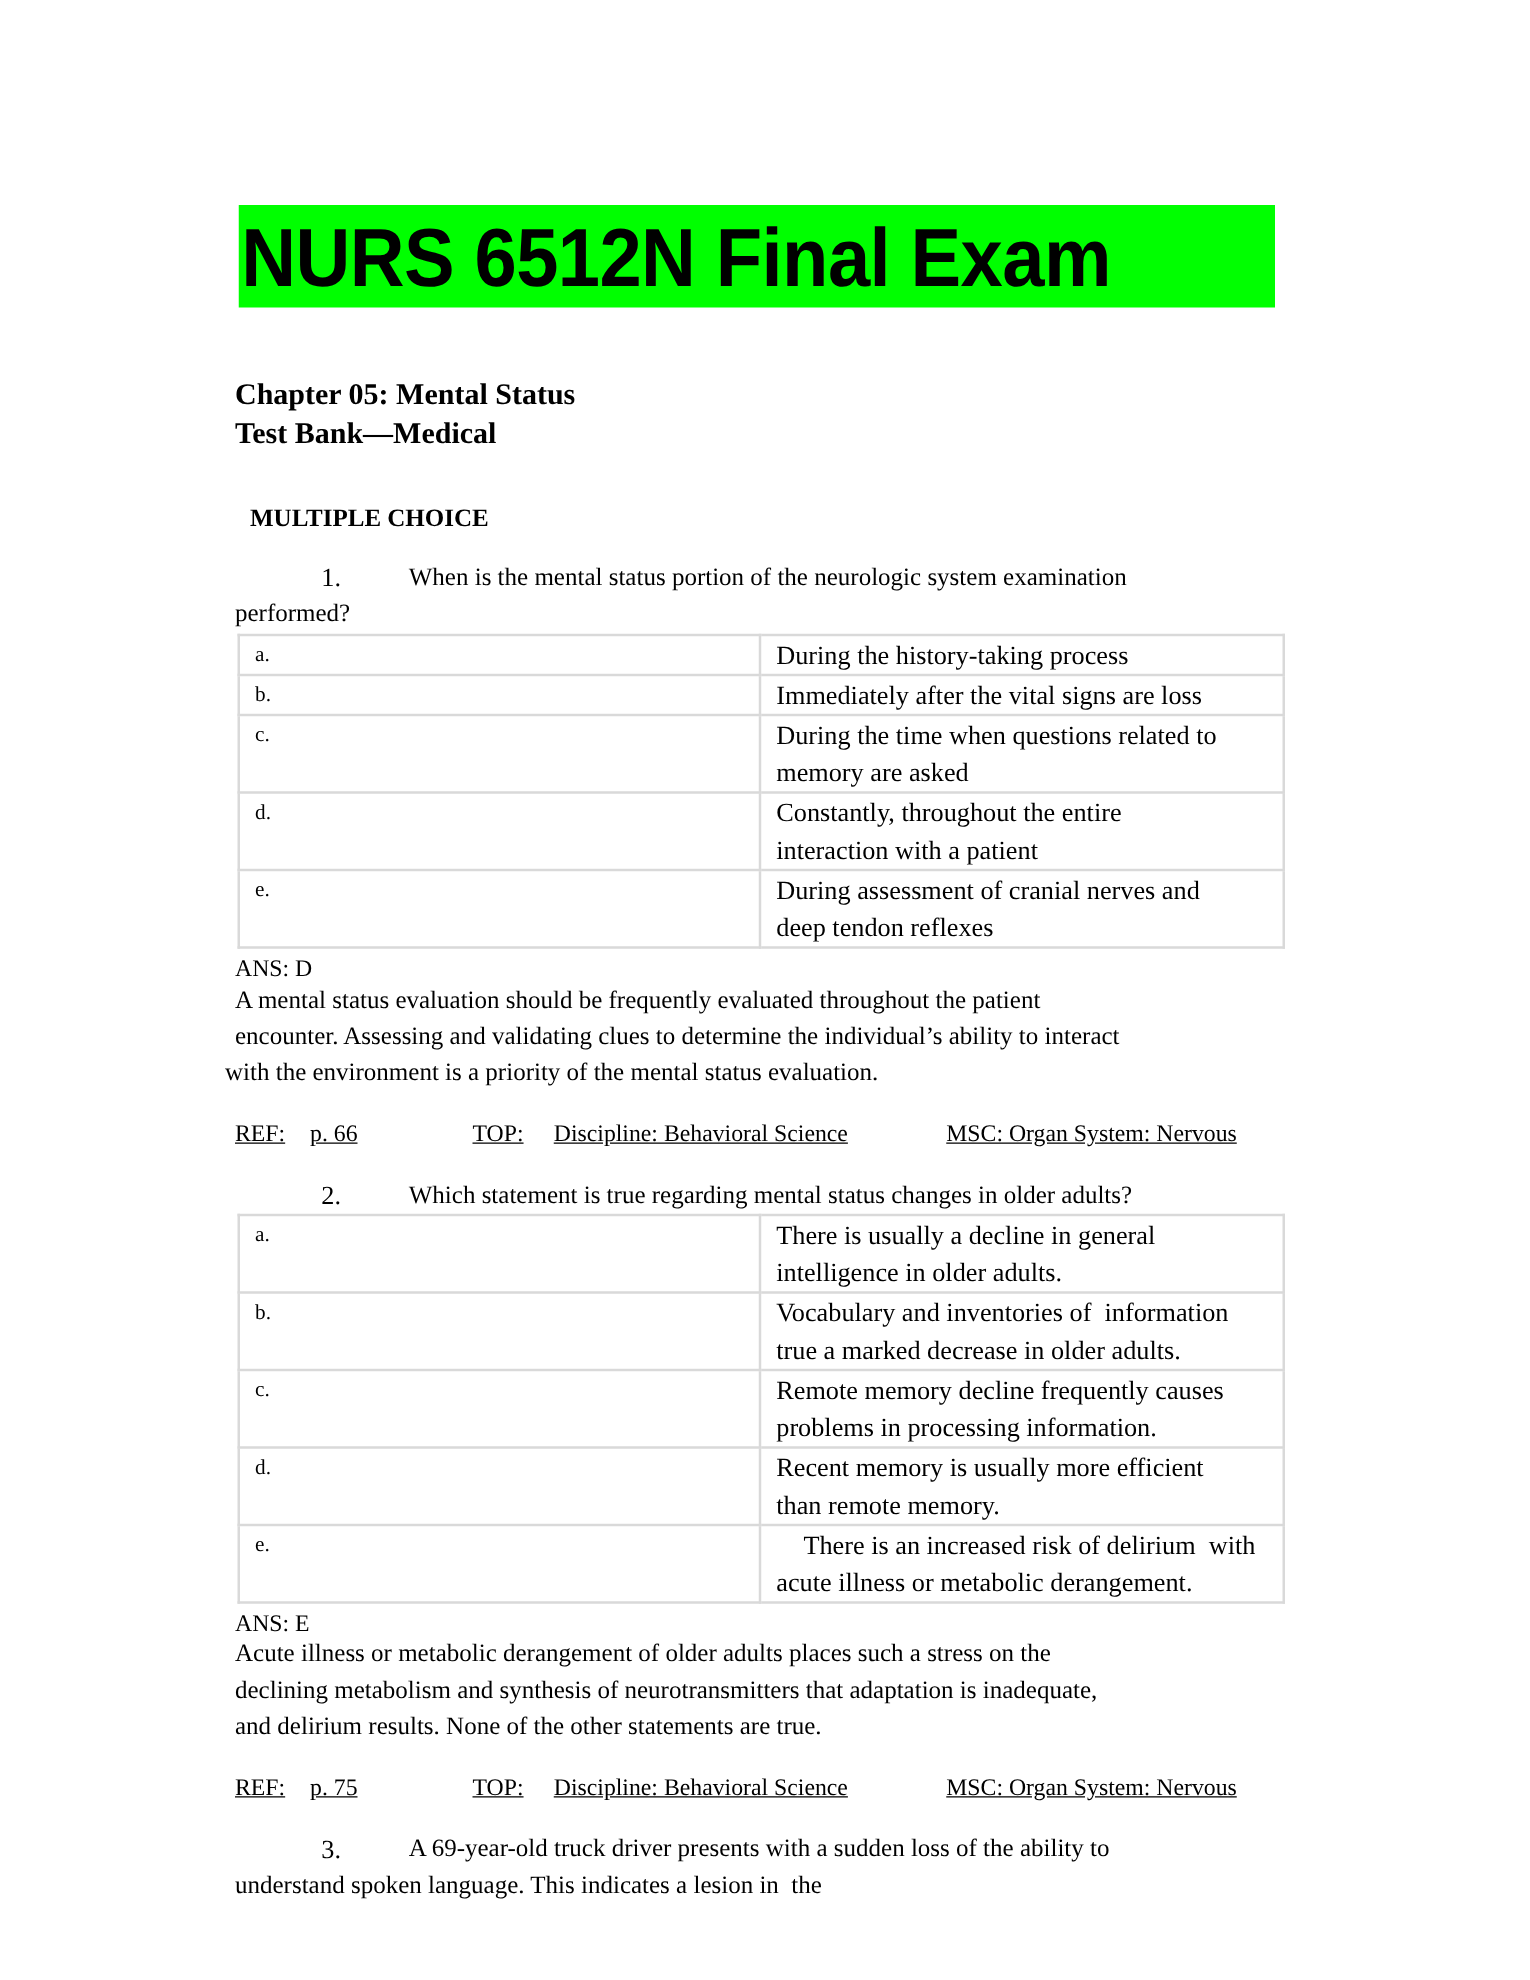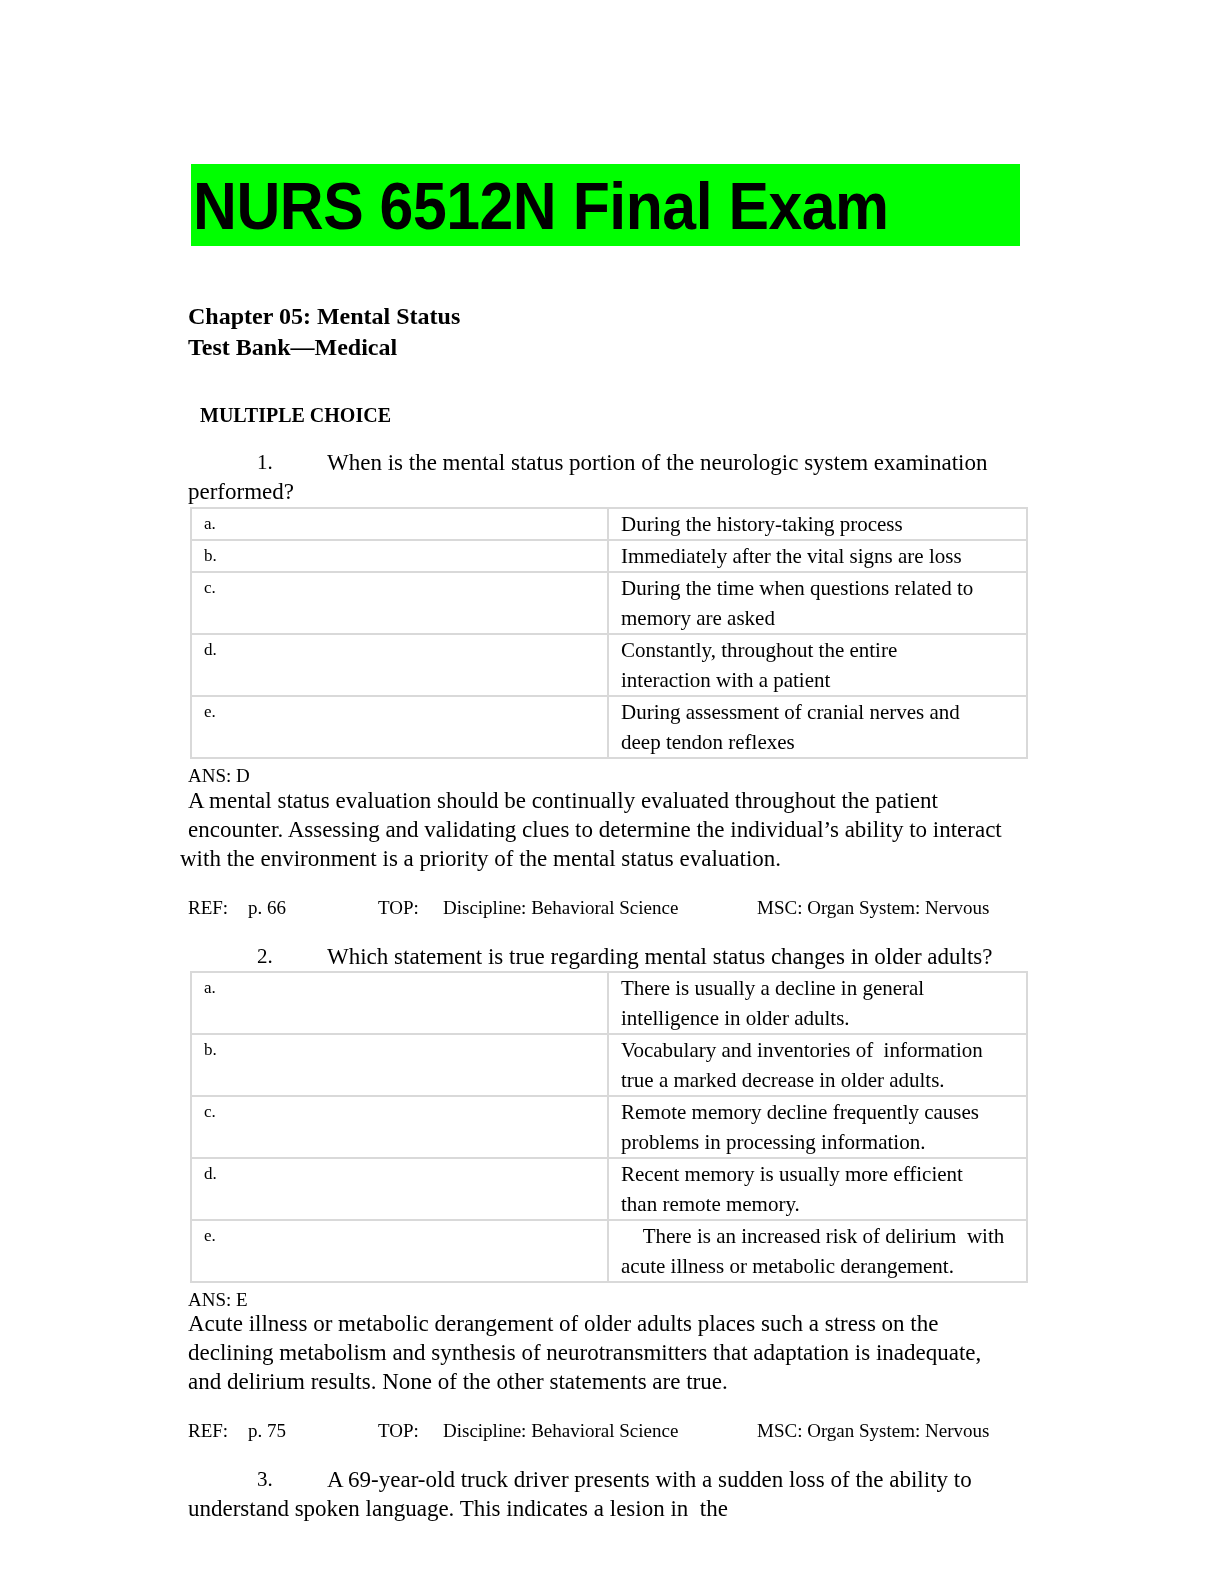--- a/index.html
+++ b/index.html
@@ -5,27 +5,27 @@
   html, body { margin: 0; padding: 0; background: #ffffff; }
   body { width: 1224px; height: 1584px; position: relative; overflow: hidden;
          font-family: "Liberation Serif", serif; color: #000; }
   .abs { position: absolute; }
   .title-band { left: 191px; top: 164px; width: 829px; height: 82px; background: #00ff00; }
   .title-text { left: 193px; top: 166px; font-family: "Liberation Sans", sans-serif; font-weight: bold;
                 font-size: 66px; line-height: 80px; letter-spacing: -0.5px; white-space: nowrap;
                 transform: scaleX(0.92); transform-origin: left top; }
   .h-chapter { left: 188px; font-weight: bold; font-size: 24px; line-height: 30px; white-space: nowrap; }
   .h-section { left: 200px; top: 402px; font-weight: bold; font-size: 20px; line-height: 26px; }
-  .txt { font-size: 23px; line-height: 29.5px; white-space: nowrap; }
+  .txt { font-size: 20px; line-height: 29.5px; white-space: nowrap; }
   .qnum { font-size: 21px; }
   table.opts { position: absolute; left: 190px; width: 838px; border-collapse: collapse; }
   table.opts td { border: 2px solid #d9d9d9; vertical-align: top; padding: 0; }
   td.letter { width: 417px; font-size: 17px; padding: 5px 0 0 12px !important; box-sizing: border-box; }
   td.answer { font-size: 21px; line-height: 30px; padding: 0 0 0 12px !important; margin-top: 24px; }
-  .meta { font-size: 19px; white-space: nowrap; }
+  .meta { font-size: 19px; white-space: nowrap; text-decoration: underline; }
 </style>
 </head>
 <body>
 
 <div class="abs title-band"></div>
 <div class="abs title-text">NURS 6512N Final Exam</div>
 
 <div class="abs h-chapter" style="top:301px;">Chapter 05: Mental Status</div>
 <div class="abs h-chapter" style="top:332px;">Test Bank—Medical</div>
 <div class="abs h-section">MULTIPLE CHOICE</div>
@@ -66,21 +66,21 @@
     <td class="letter">e.</td>
     <td class="answer">
           <div>During assessment of cranial nerves and</div>
           <div>deep tendon reflexes</div>
         </td>
   </tr>
 </tbody>
   </table>
 
 <div class="abs txt" style="left:188px; top:761px; font-size:19px;">ANS: D</div>
-<div class="abs txt" style="left:188px; top:786px;">A mental status evaluation should be continually evaluated throughout the patient</div>
+<div class="abs txt" style="left:188px; top:786px;">A mental status evaluation should be frequently evaluated throughout the patient</div>
 <div class="abs txt" style="left:188px; top:815px;">encounter. Assessing and validating clues to determine the individual’s ability to interact</div>
 <div class="abs txt" style="left:180px; top:844px;">with the environment is a priority of the mental status evaluation.</div>
 
 <div class="abs meta" style="left:188px; top:897px;">REF:</div>
 <div class="abs meta" style="left:248px; top:897px;">p. 66</div>
 <div class="abs meta" style="left:378px; top:897px;">TOP:</div>
 <div class="abs meta" style="left:443px; top:897px;">Discipline: Behavioral Science</div>
 <div class="abs meta" style="left:757px; top:897px;">MSC: Organ System: Nervous</div>
 
 <div class="abs txt qnum" style="left:257px; top:942px;">2.</div>

